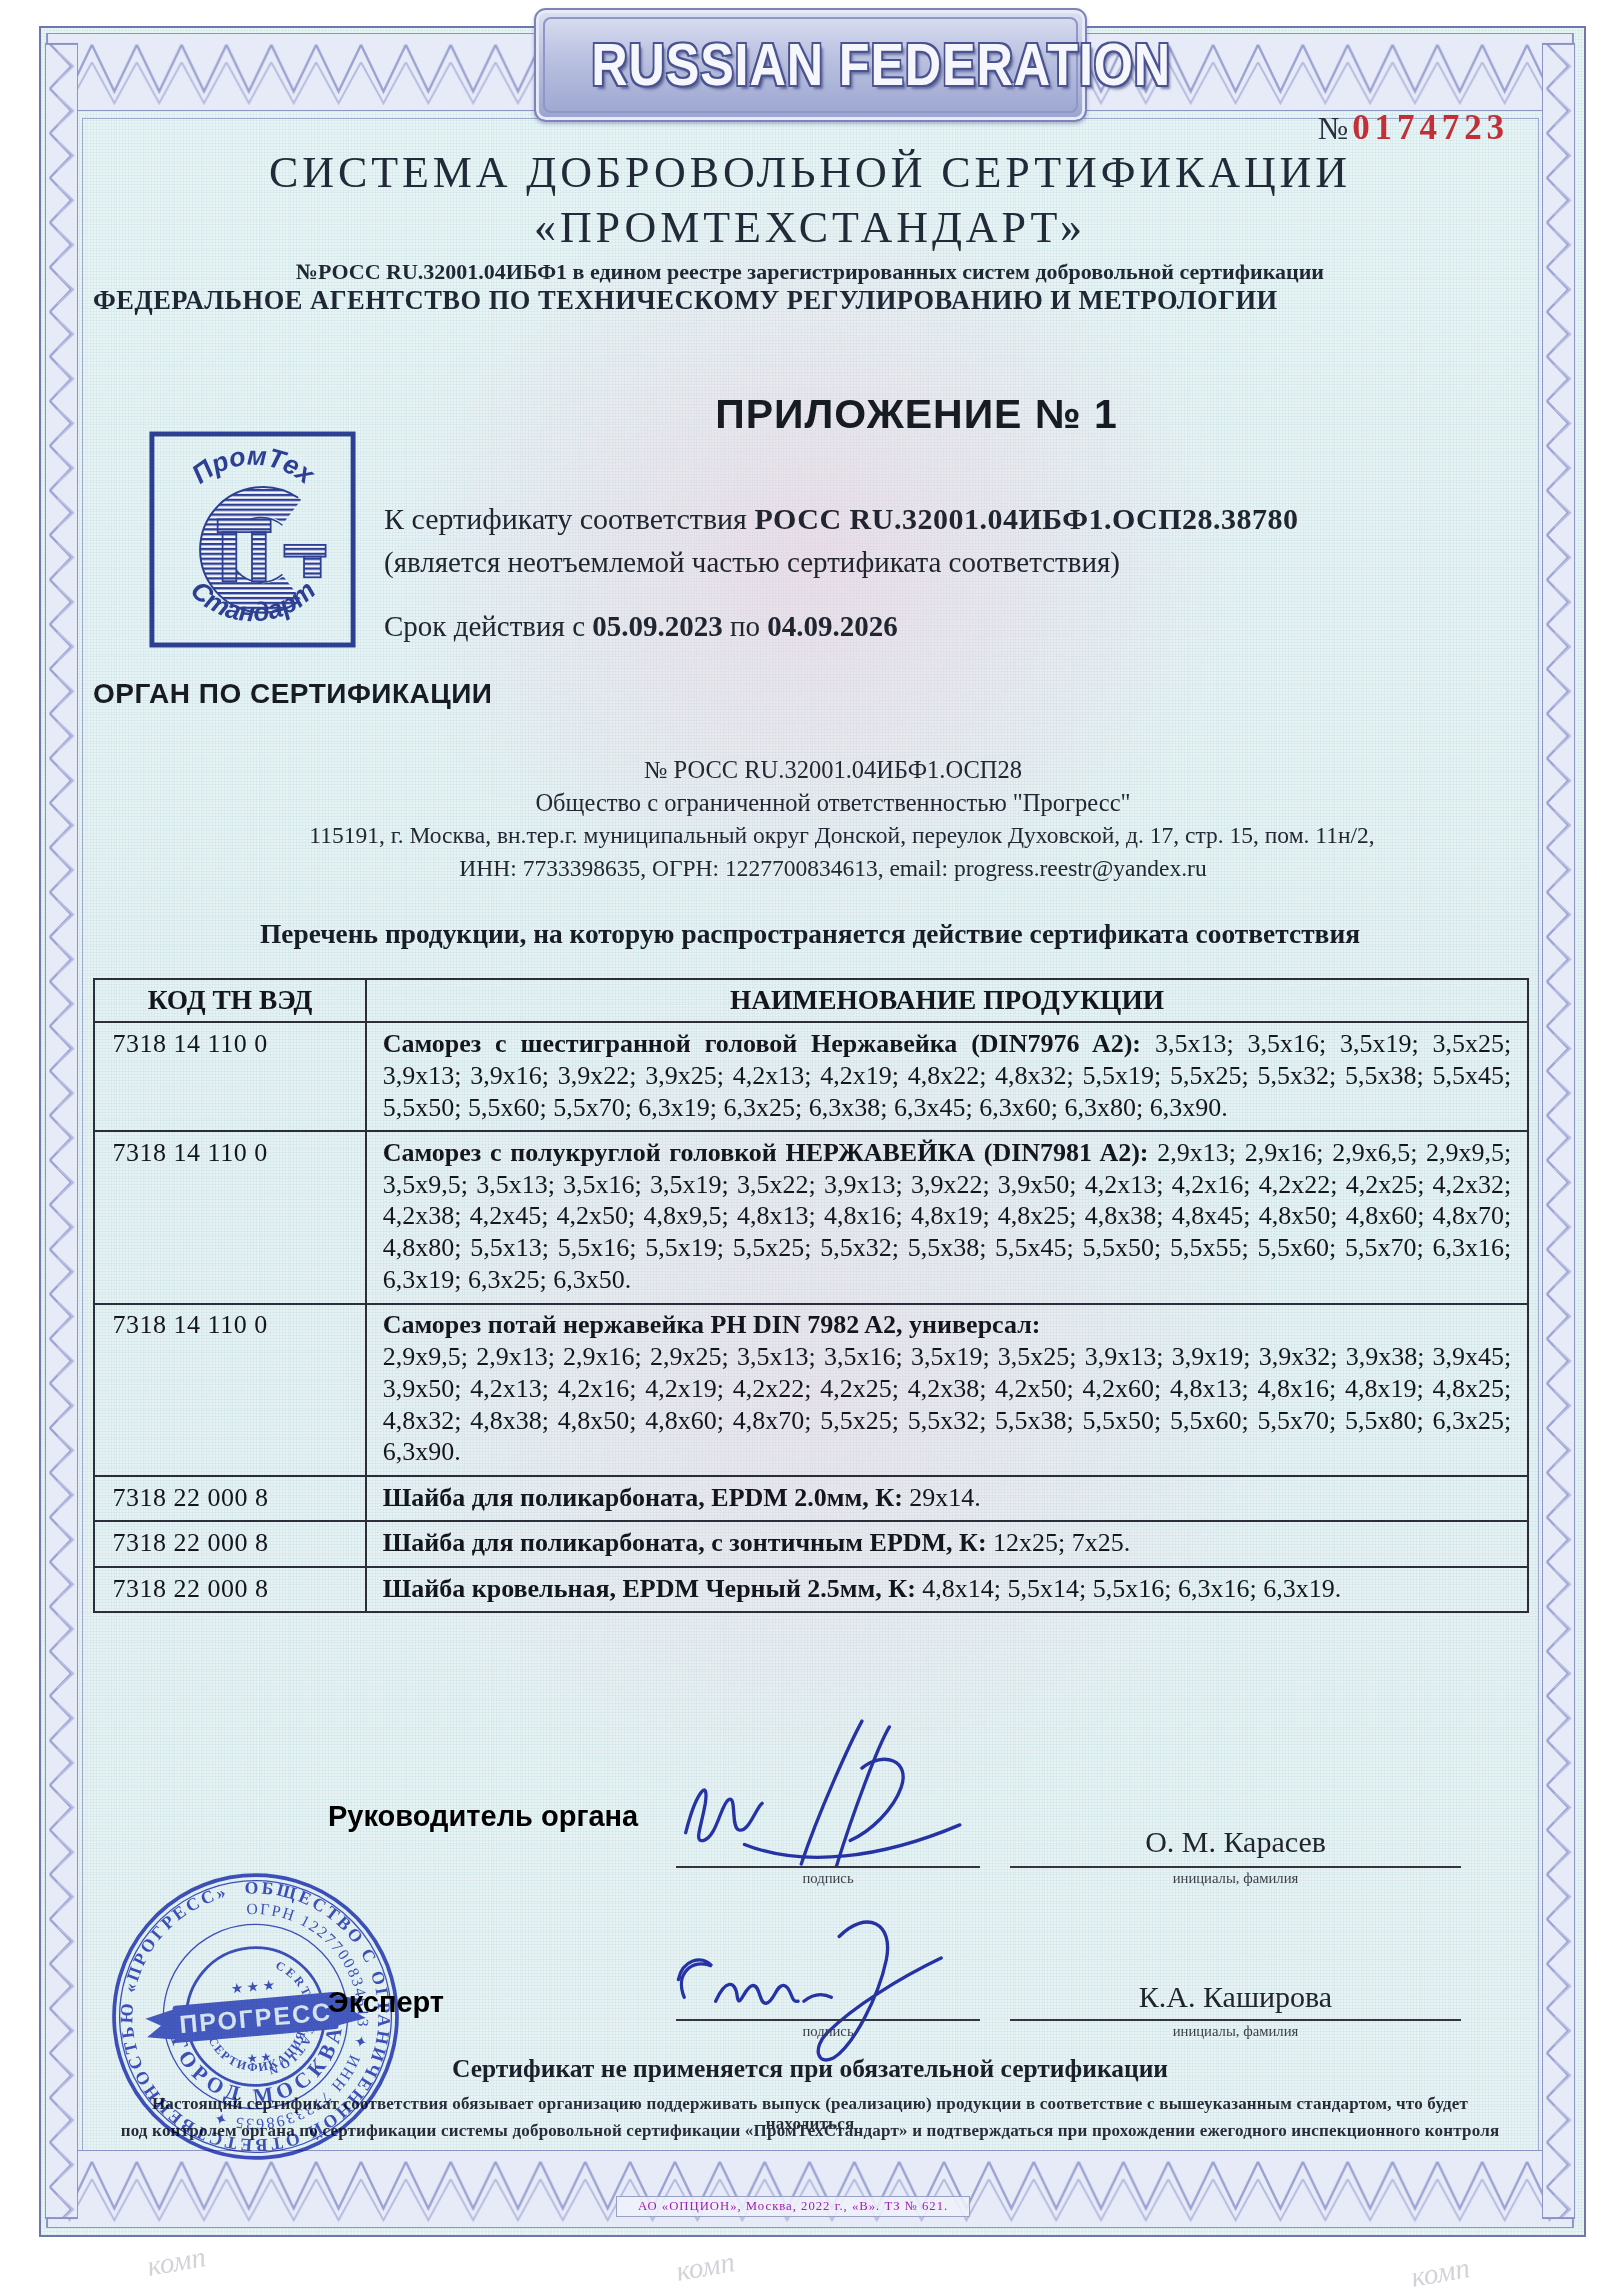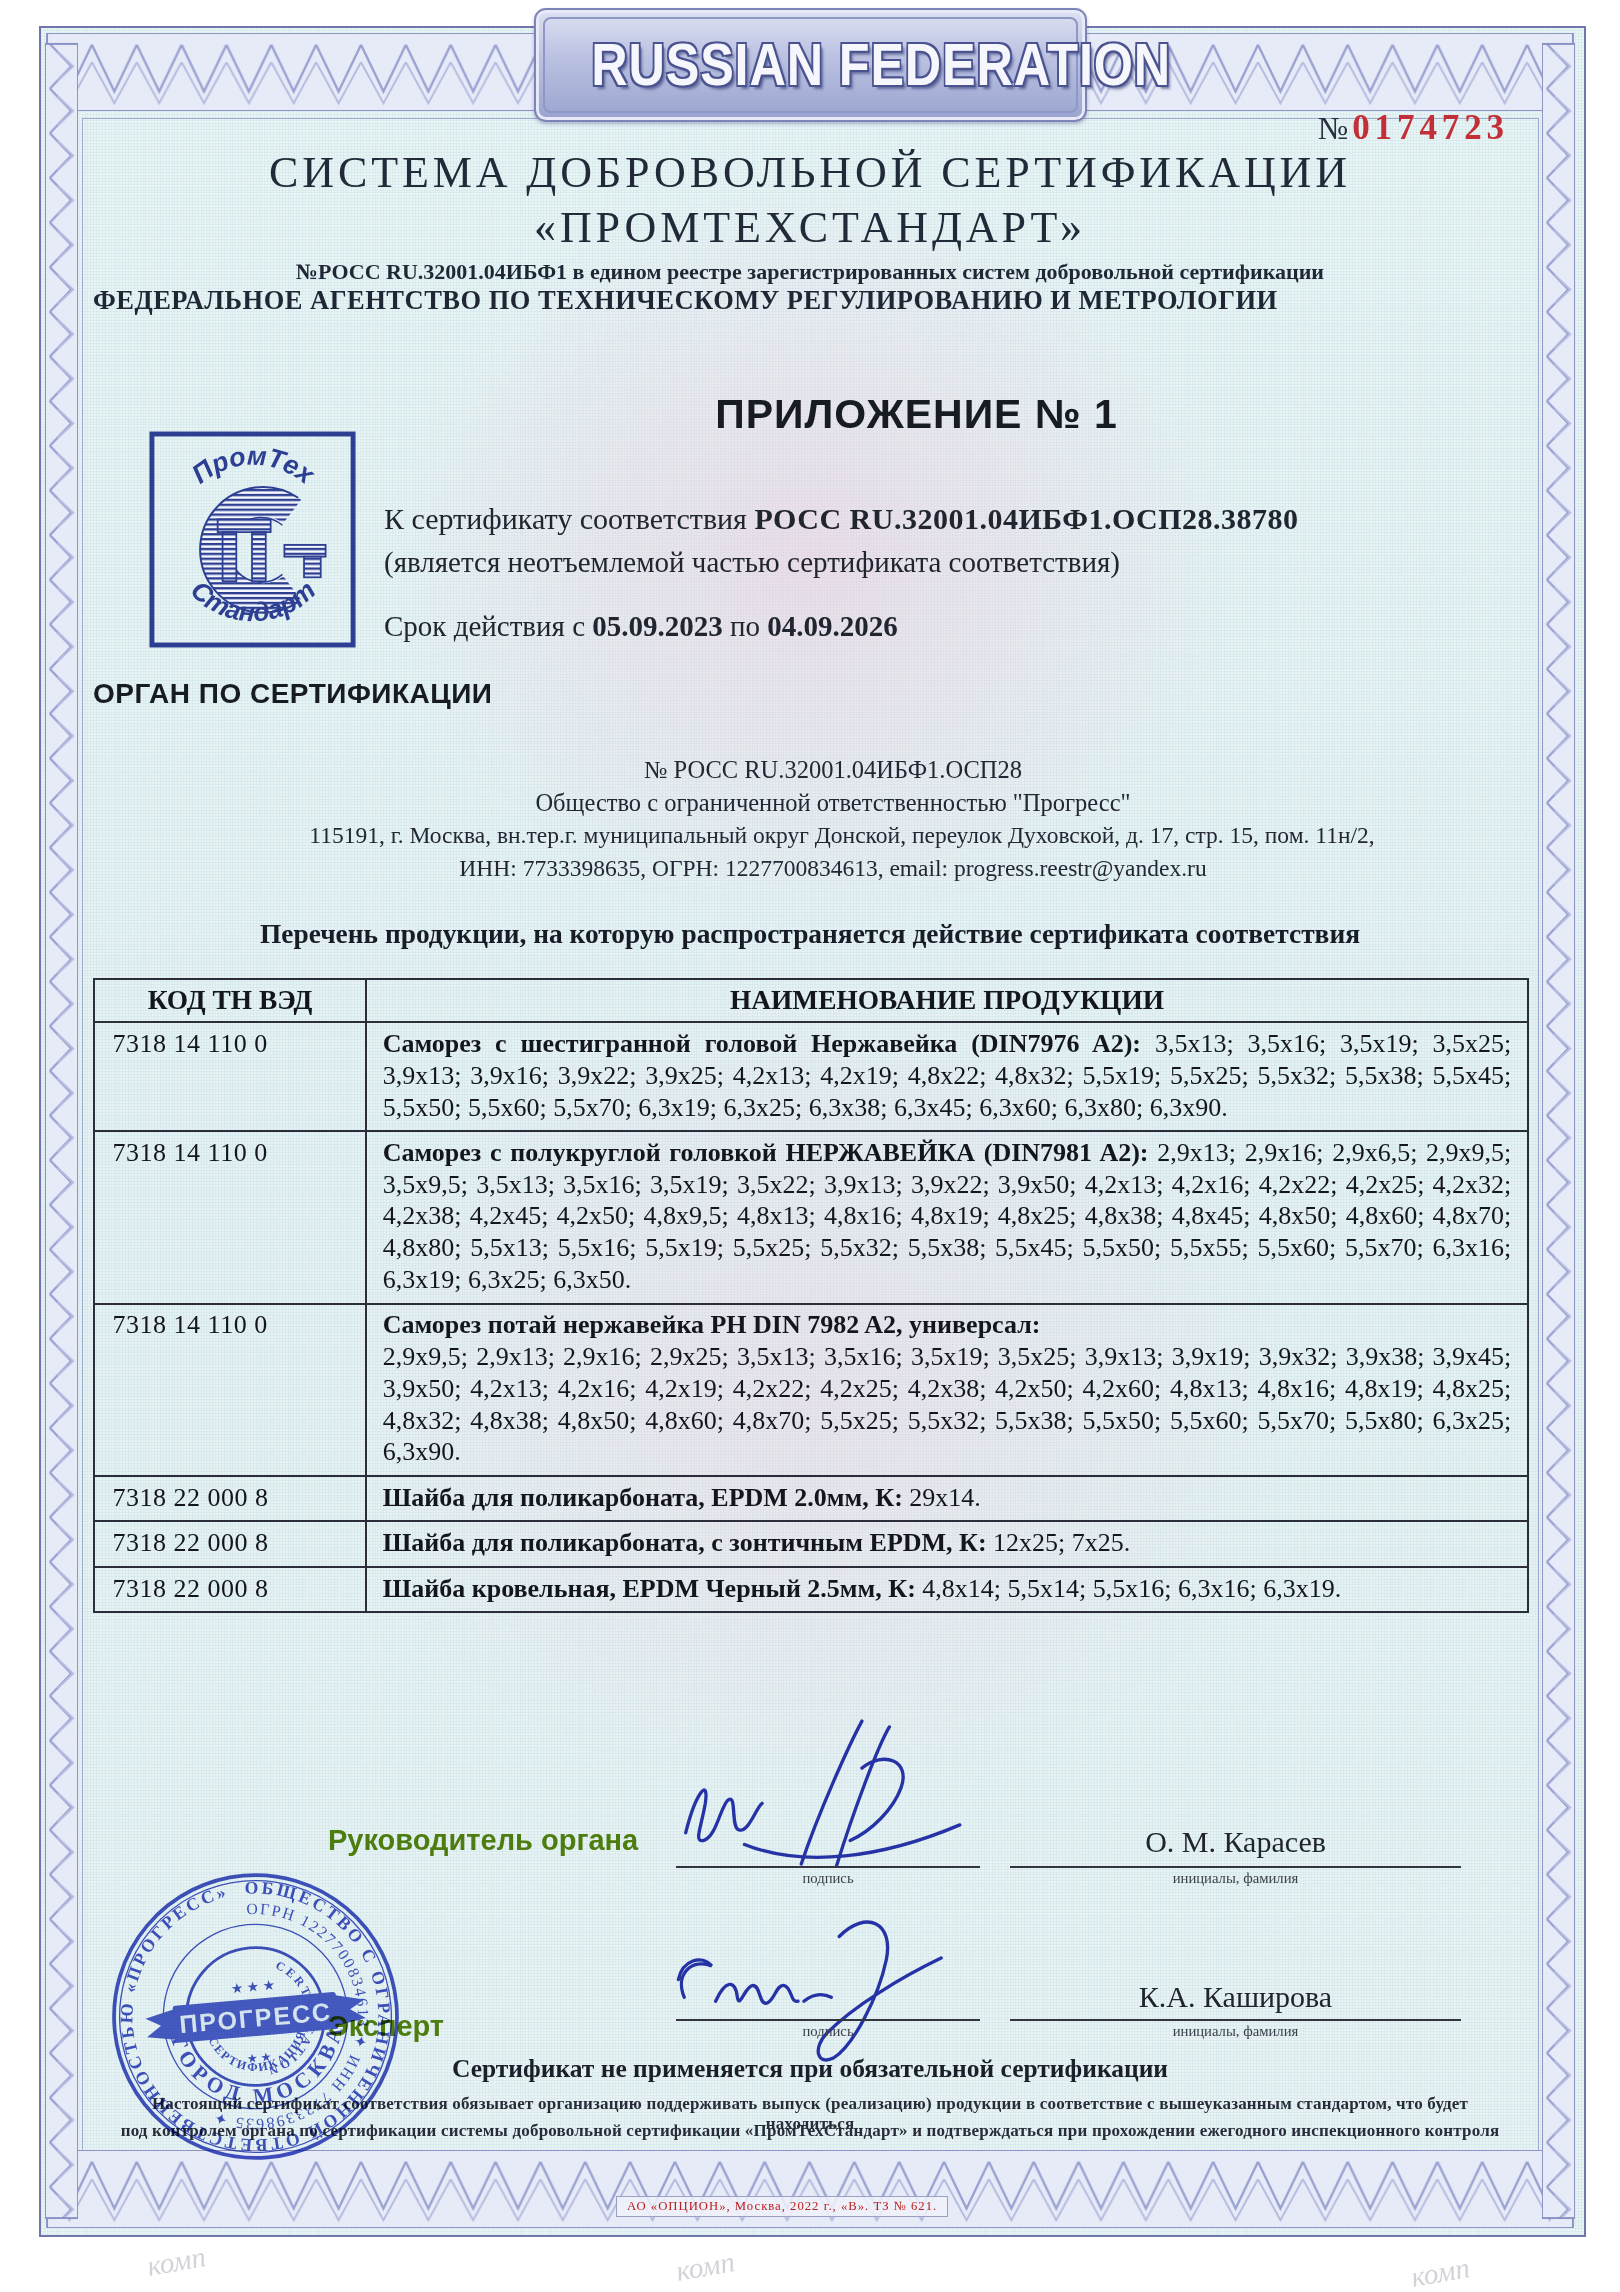--- a/index.html
+++ b/index.html
@@ -49,30 +49,30 @@
   .list-head{left:93px;top:919px;width:1434px;text-align:center;font-size:27.4px;font-weight:bold;color:#171c27;}
   
   .ptable{left:93px;top:978px;width:1436px;border-collapse:collapse;table-layout:fixed;
     font-size:26px;line-height:1.22;color:#14161e;}
   .ptable td,.ptable th{border:2.5px solid #2b2e3a;vertical-align:top;}
   .ptable th{font-size:27.4px;padding:3.9px 5.9px;text-align:center;}
   .ptable td.code{width:272px;padding:4.9px 7.8px 4.9px 17.6px;letter-spacing:0.5px;white-space:nowrap;}
   .ptable td.desc{padding:4.9px 15.7px 6.9px 15.7px;text-align:justify;}
   .ptable .b{font-weight:bold;}
   
-  .sig-label{font-family:"Liberation Sans","DejaVu Sans",sans-serif;font-size:29px;font-weight:bold;color:#4d7c0f;margin-top:24px;}
+  .sig-label{font-family:"Liberation Sans","DejaVu Sans",sans-serif;font-size:29px;font-weight:bold;color:#000000;}
   .sig-line{border-bottom:2px solid #32353f;height:0;}
   .cap{font-size:14.7px;color:#3a3f4a;text-align:center;}
   .sig-name{font-size:30px;color:#20242e;text-align:center;}
   .sig-svg{mix-blend-mode:multiply;}
   .stamp-wrap{left:88px;top:1849px;width:335px;height:335px;transform:rotate(-5deg);mix-blend-mode:multiply;opacity:.92;z-index:4;}
   
   .no-mandatory{left:93px;top:2054px;width:1434px;text-align:center;font-size:25.5px;font-weight:bold;color:#1b1f29;}
   .fineprint{left:114px;width:1392px;text-align:center;font-size:17px;font-weight:600;color:#272c38;letter-spacing:0.2px;}
-  .imprint{left:616px;top:2196px;padding:2px 10px;font-size:12.7px;color:#b91c1c;letter-spacing:1px;
+  .imprint{left:616px;top:2196px;padding:2px 21px;font-size:12.7px;color:#a21caf;letter-spacing:1px;
     border:1px solid #9aa0c4;background:rgba(240,242,250,.85);z-index:6;}
   .wm{font-style:italic;font-size:29px;color:rgba(120,126,142,.34);transform:rotate(-10deg);z-index:0;}
 </style>
 </head>
 <body>
 
 <div class="page">
 
   <div class="abs wm" style="left:147px;top:2245px;">комп</div>
   <div class="abs wm" style="left:676px;top:2250px;">комп</div>

